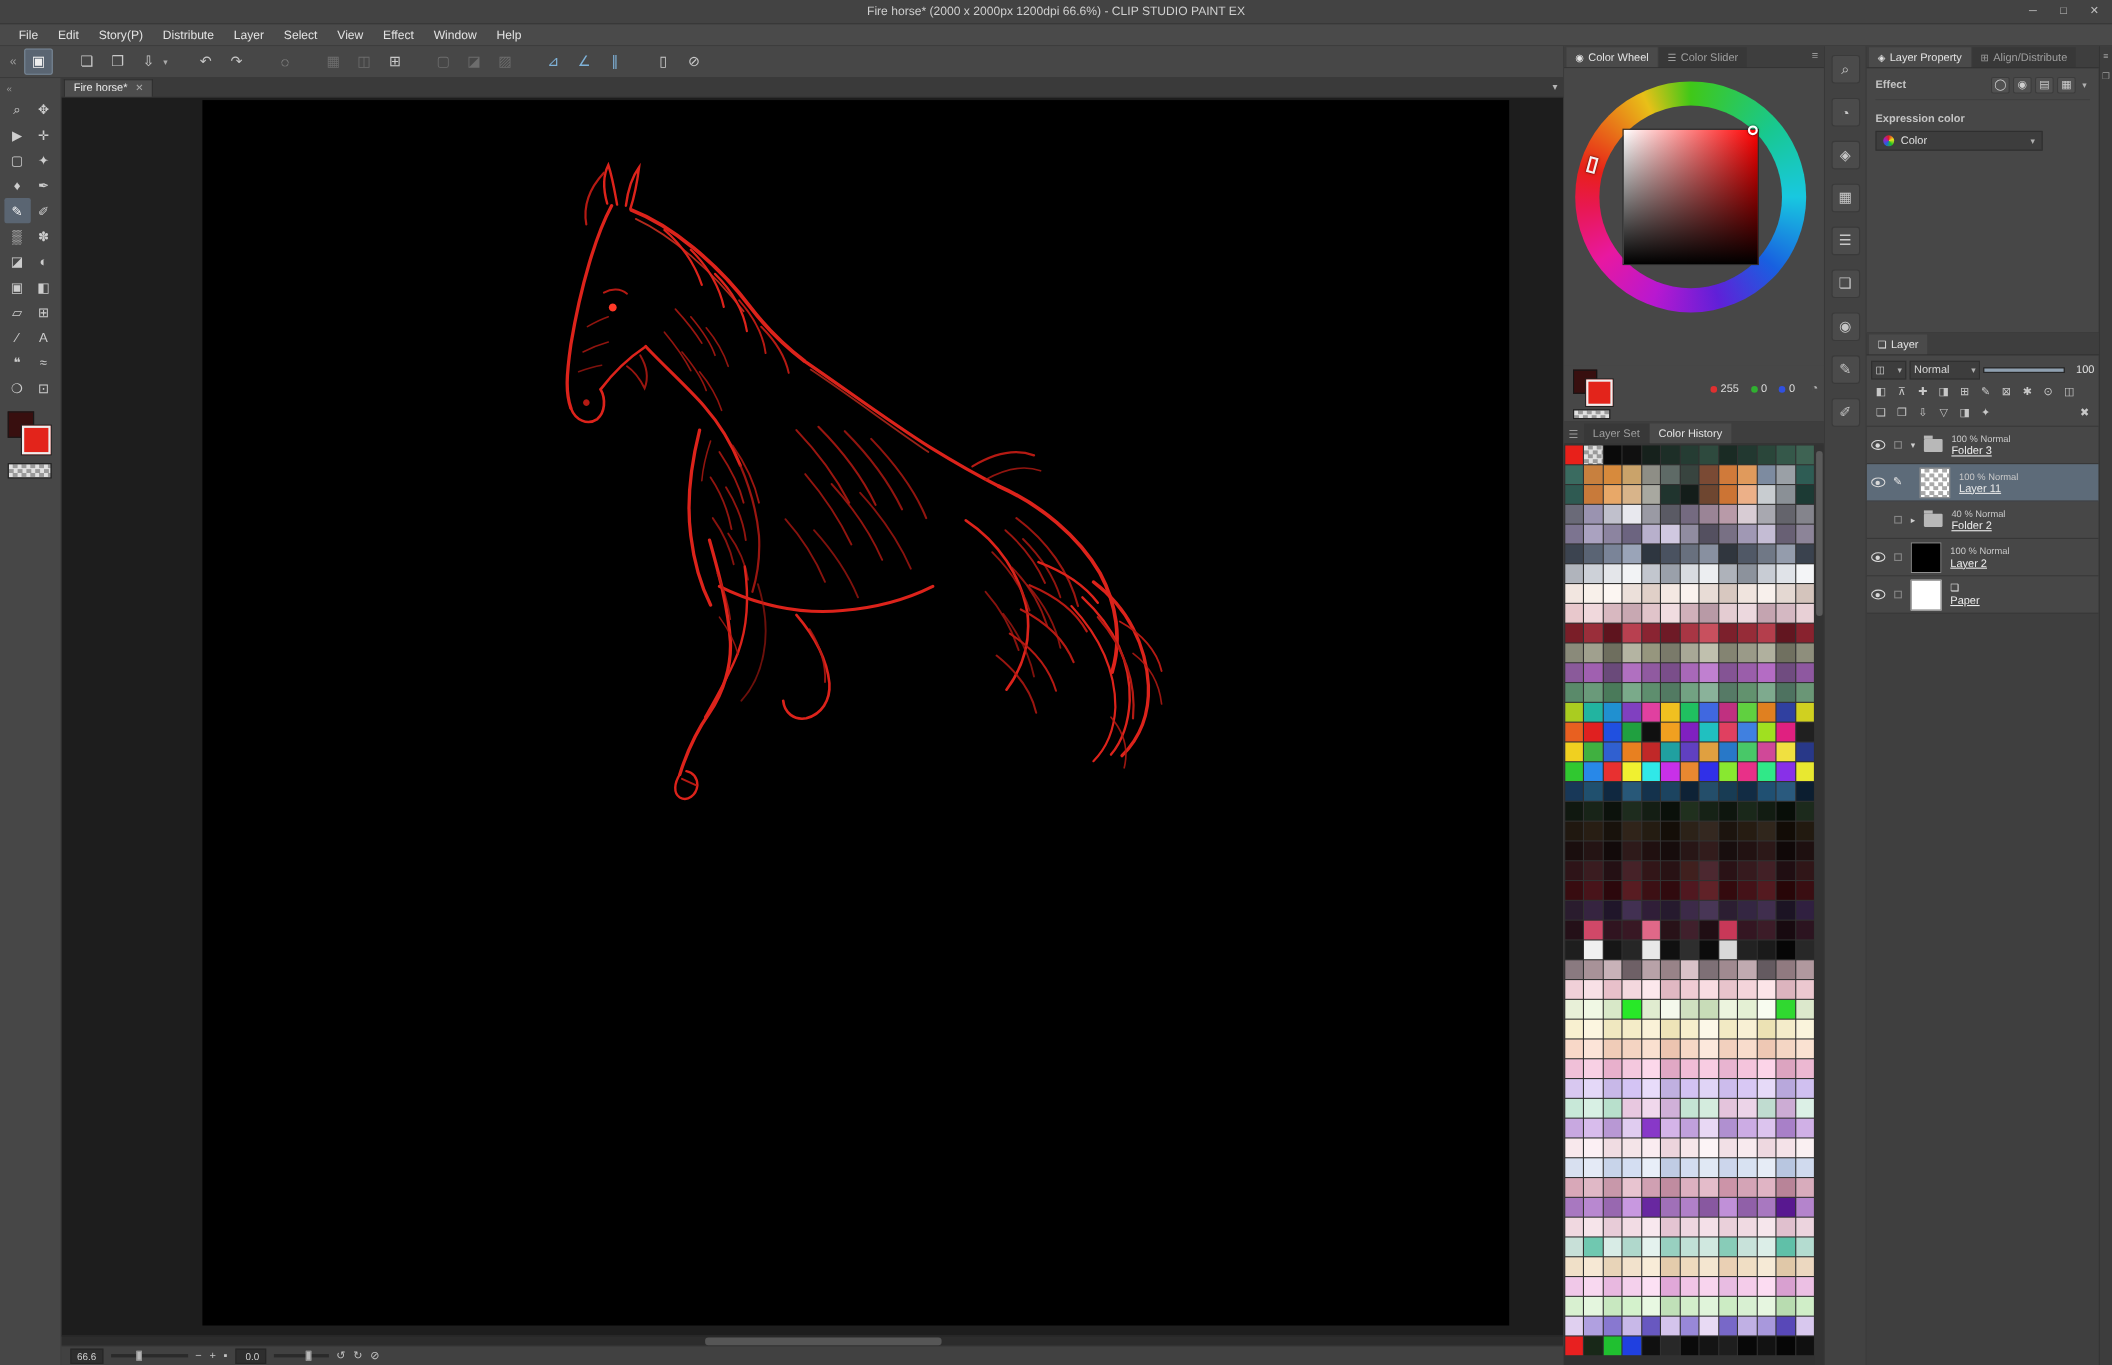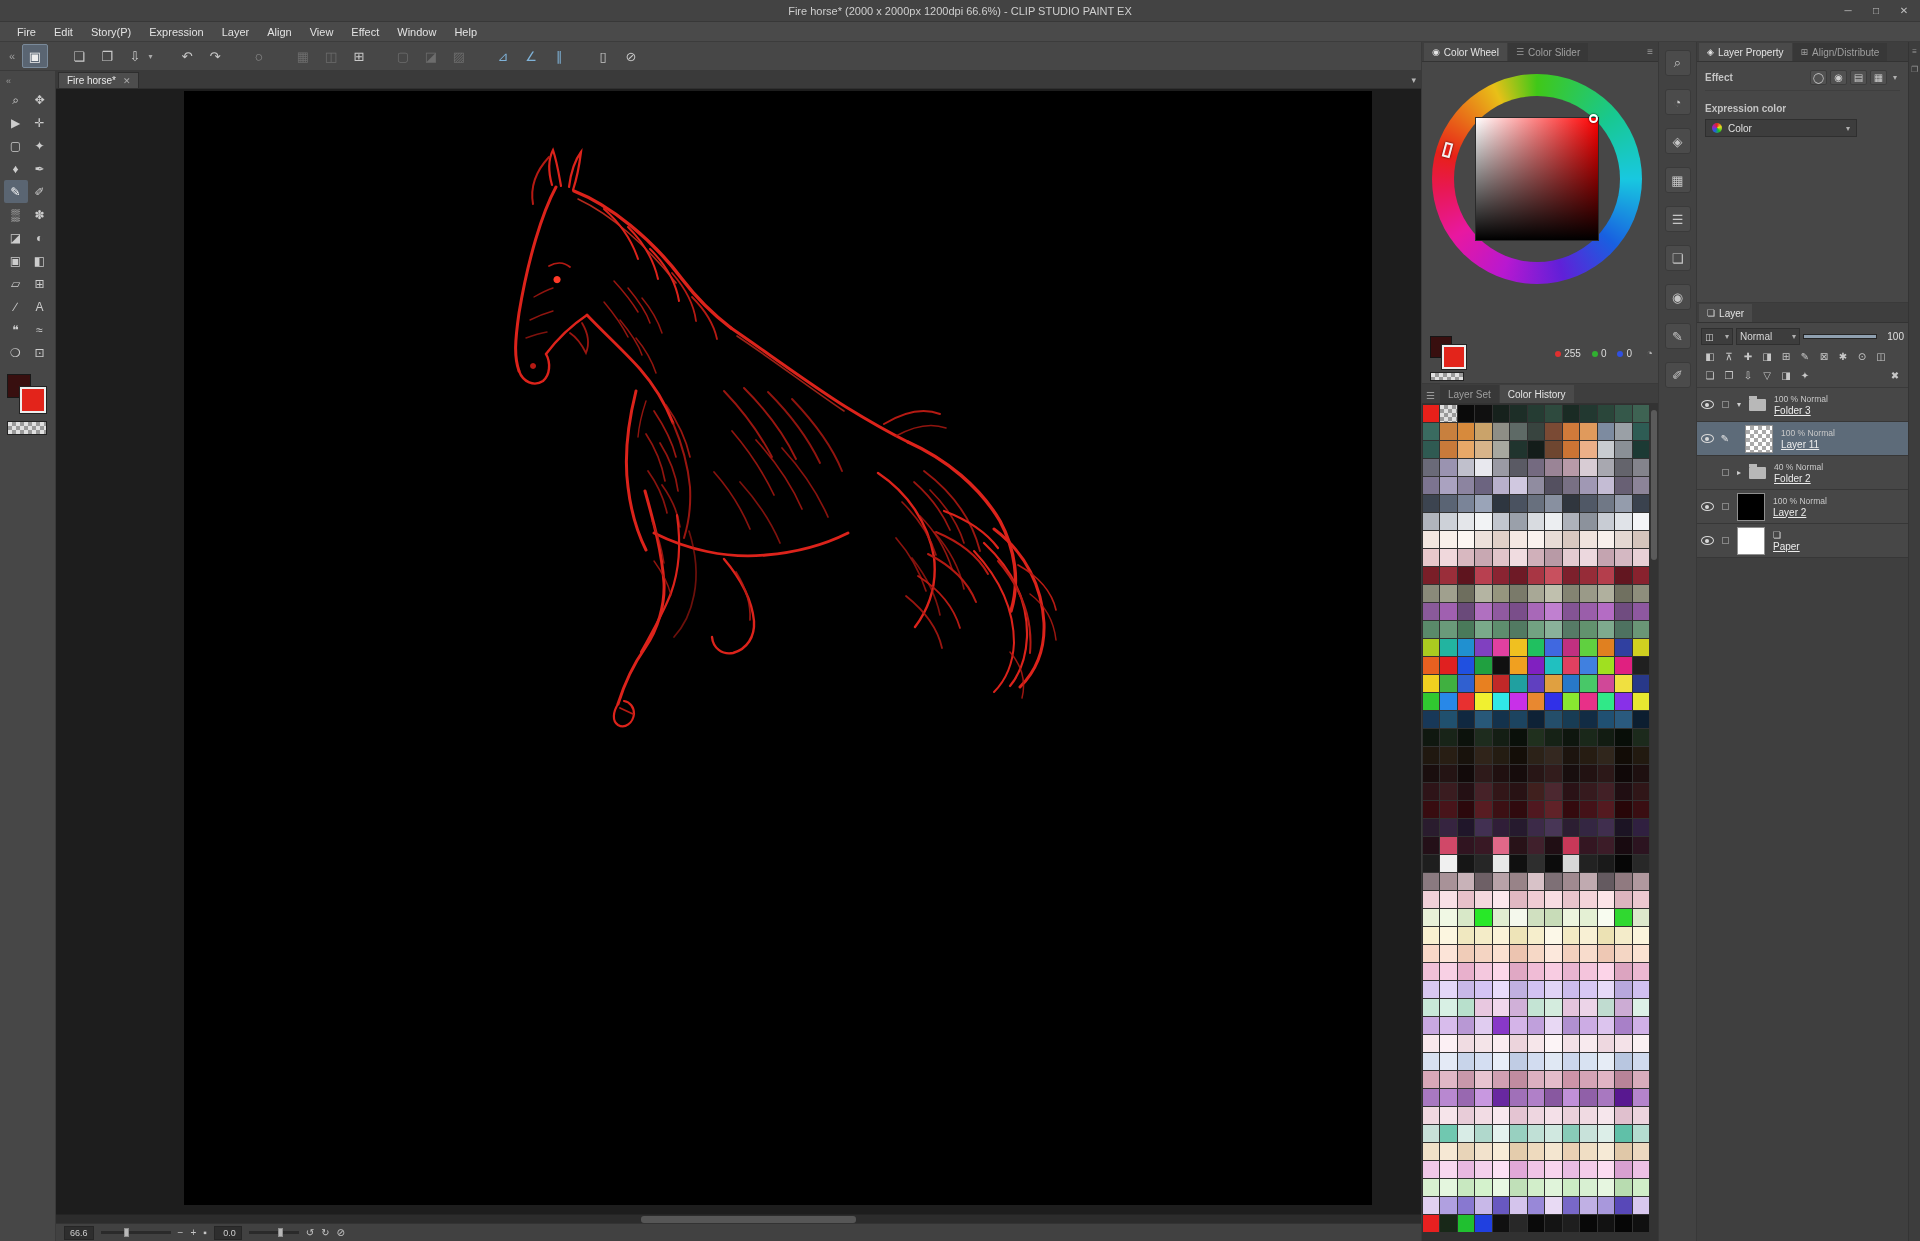--- a/index.html
+++ b/index.html
@@ -173,26 +173,26 @@
   <div class="titlebar">
     <div class="title-text">Fire horse* (2000 x 2000px 1200dpi 66.6%)  - CLIP STUDIO PAINT EX</div>
     <div class="win-controls">
       <div class="win-btn">─</div>
       <div class="win-btn">□</div>
       <div class="win-btn">✕</div>
     </div>
   </div>
 
   <div class="menubar" id="menubar">
-      <div class="menu-item">Fire</div>
+      <div class="menu-item">File</div>
       <div class="menu-item">Edit</div>
       <div class="menu-item">Story(P)</div>
-      <div class="menu-item">Expression</div>
+      <div class="menu-item">Distribute</div>
       <div class="menu-item">Layer</div>
-      <div class="menu-item">Align</div>
+      <div class="menu-item">Select</div>
       <div class="menu-item">View</div>
       <div class="menu-item">Effect</div>
       <div class="menu-item">Window</div>
       <div class="menu-item">Help</div>
     </div>
 
   <div class="content">
     <div class="left-pane">
       <div class="cmdbar" id="cmdbar">
           <div class="cmd plain">«</div>

